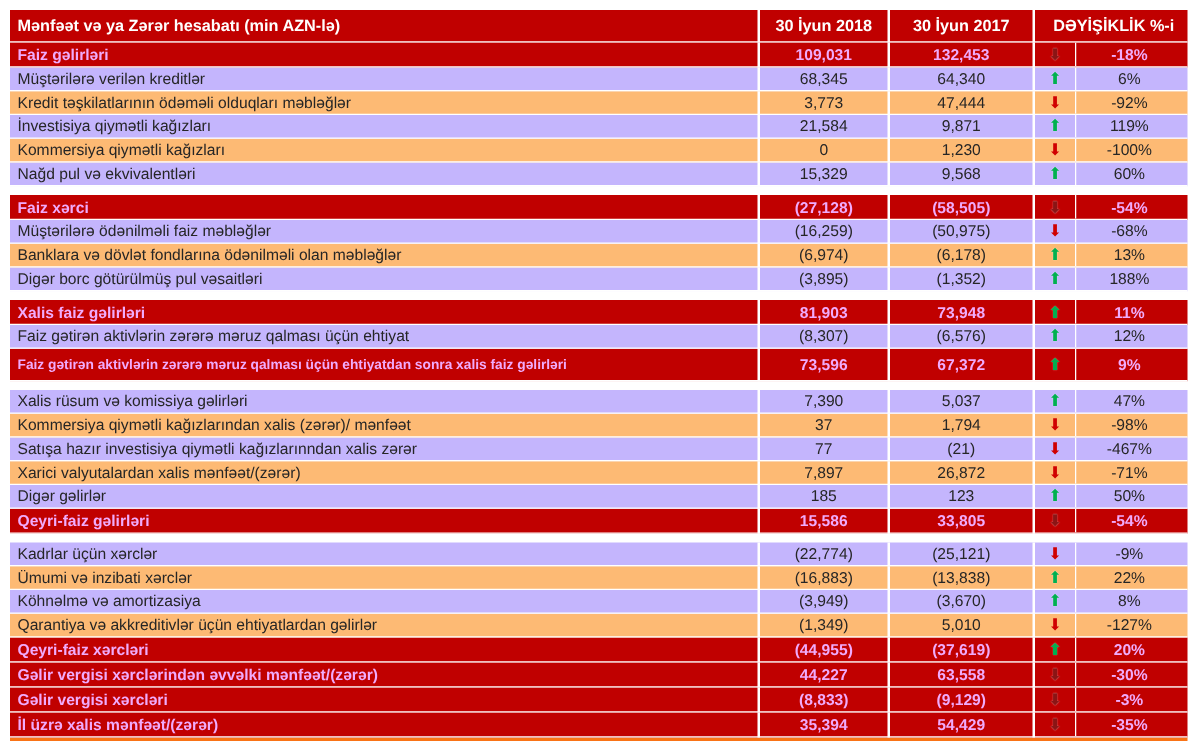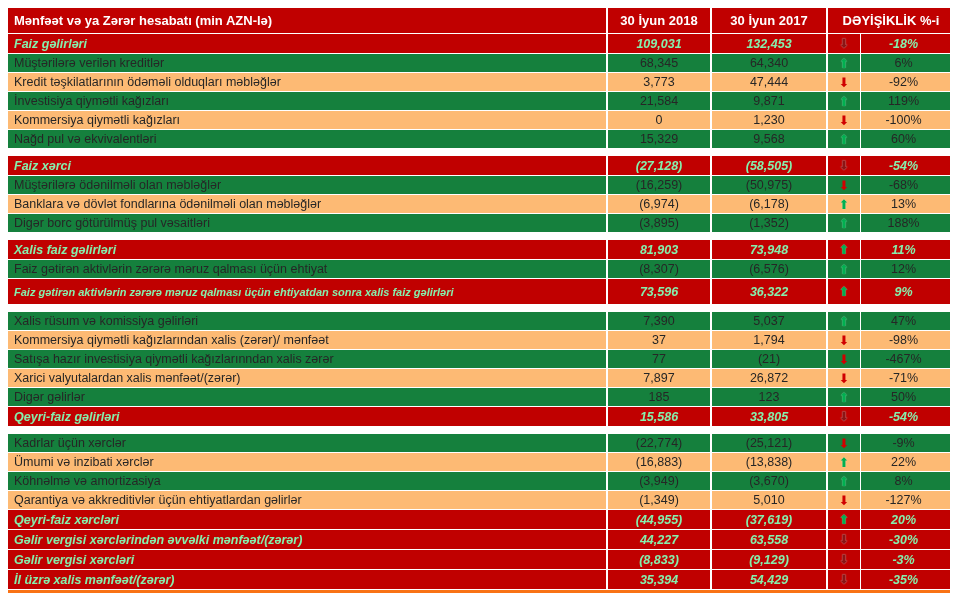--- a/index.html
+++ b/index.html
@@ -59,26 +59,26 @@
   .row.header .cell {
     color: #ffffff;
     font-weight: bold;
     font-size: 13px;
   }
   .row.header .c-v1, .row.header .c-v2, .row.header .c-change { justify-content: center; }
   .row.header .c-change { padding-left: 8px; }
 
   
   .row.section { height: 20px; background: #C00000; }
-  .row.section .cell { color: #86efac; font-weight: bold; font-style: italic; }
+  .row.section .cell { color: #f0abfc; font-weight: bold; }
   .row.section.tall { height: 26px; }
   .row.section.tall .c-label { font-size: 11px; }
 
   
-  .row.normal { height: 19px; background: #15803d; }
+  .row.normal { height: 19px; background: #c4b5fd; }
   .row.normal.alt { background: #fdba74; }
 
   
   .spacer { height: 7px; background: #ffffff; }
 
   
   .arrow.up::before   { content: "\2B06"; color: #00B050; text-shadow: 0 0 1px rgba(255,255,255,0.6); }
   .arrow.down::before { content: "\2B07"; color: #D00000; }
   .row.section .arrow.down::before {
     color: #8b1515;
@@ -159,21 +159,21 @@
         <div class="row section">
     <div class="cell c-label">Faiz xərci</div>
     <div class="cell c-v1">(27,128)</div>
     <div class="cell c-v2">(58,505)</div>
     <div class="cell c-change">
       <span class="arrow down"></span>
       <span class="pct">-54%</span>
     </div>
   </div>
         <div class="row normal">
-    <div class="cell c-label">Müştərilərə ödənilməli olan məbləğlər</div>
+    <div class="cell c-label">Müştərilərə ödənilməli faiz məbləğlər</div>
     <div class="cell c-v1">(16,259)</div>
     <div class="cell c-v2">(50,975)</div>
     <div class="cell c-change">
       <span class="arrow down"></span>
       <span class="pct">-68%</span>
     </div>
   </div>
         <div class="row normal alt">
     <div class="cell c-label">Banklara və dövlət fondlarına ödənilməli olan məbləğlər</div>
     <div class="cell c-v1">(6,974)</div>
@@ -207,21 +207,21 @@
     <div class="cell c-v1">(8,307)</div>
     <div class="cell c-v2">(6,576)</div>
     <div class="cell c-change">
       <span class="arrow up"></span>
       <span class="pct">12%</span>
     </div>
   </div>
         <div class="row section tall">
     <div class="cell c-label">Faiz gətirən aktivlərin zərərə məruz qalması üçün ehtiyatdan sonra xalis faiz gəlirləri</div>
     <div class="cell c-v1">73,596</div>
-    <div class="cell c-v2">36,322</div>
+    <div class="cell c-v2">67,372</div>
     <div class="cell c-change">
       <span class="arrow up"></span>
       <span class="pct">9%</span>
     </div>
   </div>
         <div class="spacer"></div>
         <div class="row normal">
     <div class="cell c-label">Xalis rüsum və komissiya gəlirləri</div>
     <div class="cell c-v1">7,390</div>
     <div class="cell c-v2">5,037</div>

